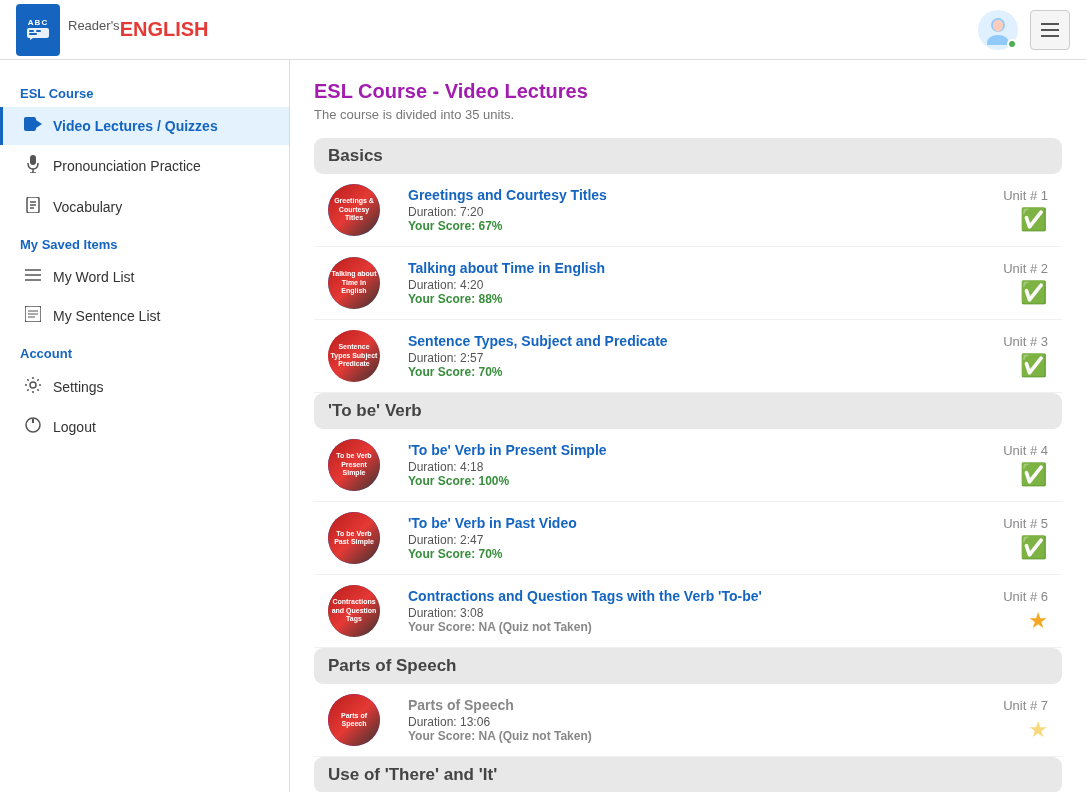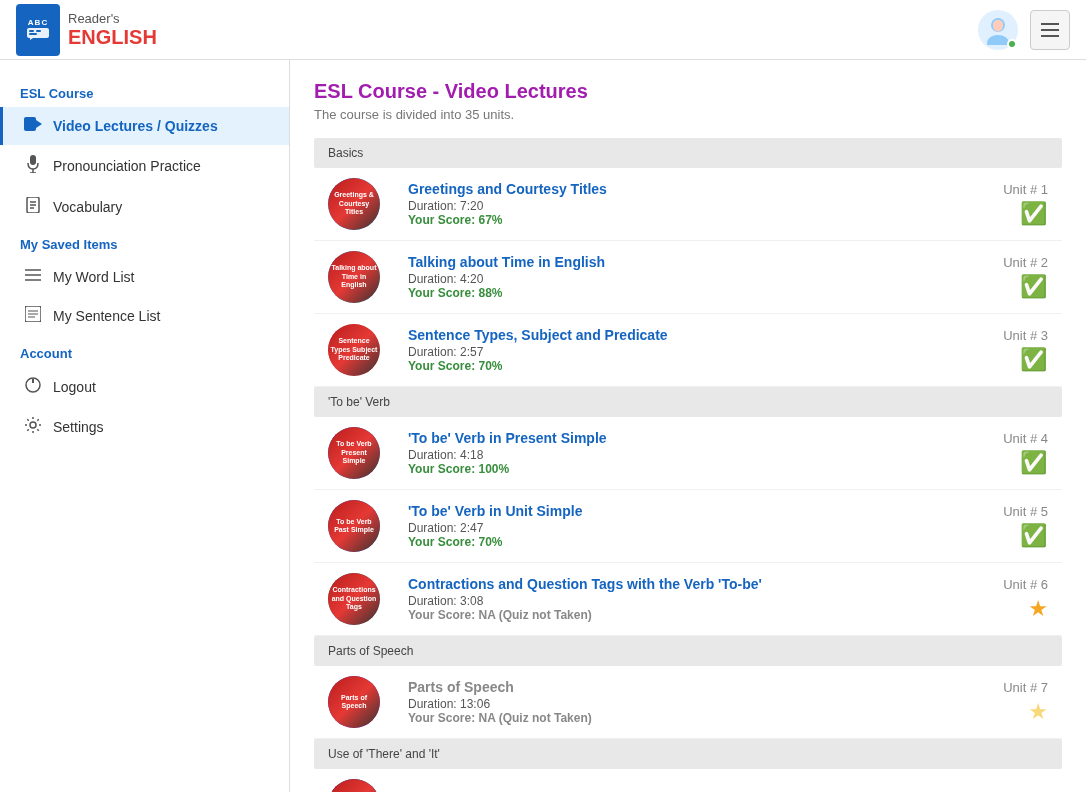--- a/index.html
+++ b/index.html
@@ -28,21 +28,21 @@
       display: flex;
       align-items: center;
       justify-content: center;
       color: white;
       font-size: 10px;
       font-weight: bold;
       flex-direction: column;
     }
     .logo-text {
       display: flex;
-      flex-direction: column;
+      flex-direction: row;
     }
     .logo-text .readers { font-size: 13px; color: #555; }
     .logo-text .english { font-size: 20px; font-weight: bold; color: #e53935; }
     .header-right {
       display: flex;
       align-items: center;
       gap: 12px;
     }
     .avatar-wrap {
       position: relative;
@@ -146,25 +146,25 @@
       font-size: 13px;
       color: #777;
       margin-top: 4px;
       margin-bottom: 16px;
     }
 
     
     .section-header {
       background: #e8e8e8;
       padding: 8px 14px;
-      font-size: 12px;
-      font-weight: normal;
+      font-size: 17px;
+      font-weight: bold;
       color: #444;
       margin-bottom: 0;
-      border-radius: 2px;
+      border-radius: 9px;
     }
 
     
     .unit-row {
       display: flex;
       align-items: center;
       padding: 10px 14px;
       border-bottom: 1px solid #f0f0f0;
       cursor: pointer;
       gap: 28px;
@@ -351,35 +351,35 @@
           </svg>
       </span>
       <span>My Sentence List</span>
     </div>
 
     <div class="sidebar-section-label">Account</div>
 
     <div class="sidebar-item">
       <span class="icon">
         <svg width="16" height="16" viewBox="0 0 16 16">
+            <circle cx="8" cy="8" r="3" fill="none" stroke="#555" stroke-width="1.5"></circle>
+            <path d="M8 0 L8 2 M8 14 L8 16 M0 8 L2 8 M14 8 L16 8 M2.3 2.3 L3.7 3.7 M12.3 12.3 L13.7 13.7 M13.7 2.3 L12.3 3.7 M3.7 12.3 L2.3 13.7" stroke="#555" stroke-width="1.5"></path>
+          </svg>
+      </span>
+      <span>Settings</span>
+    </div>
+
+    <div class="sidebar-item">
+      <span class="icon">
+        <svg width="16" height="16" viewBox="0 0 16 16">
             <circle cx="8" cy="8" r="7" fill="none" stroke="#555" stroke-width="1.5"></circle>
             <line x1="8" y1="2" x2="8" y2="6" stroke="#555" stroke-width="2"></line>
           </svg>
       </span>
       <span>Logout</span>
-    </div>
-
-    <div class="sidebar-item">
-      <span class="icon">
-        <svg width="16" height="16" viewBox="0 0 16 16">
-            <circle cx="8" cy="8" r="3" fill="none" stroke="#555" stroke-width="1.5"></circle>
-            <path d="M8 0 L8 2 M8 14 L8 16 M0 8 L2 8 M14 8 L16 8 M2.3 2.3 L3.7 3.7 M12.3 12.3 L13.7 13.7 M13.7 2.3 L12.3 3.7 M3.7 12.3 L2.3 13.7" stroke="#555" stroke-width="1.5"></path>
-          </svg>
-      </span>
-      <span>Settings</span>
     </div>
 
   </nav>
 
   <main class="main">
     <h1 class="page-title">ESL Course - Video Lectures</h1>
     <p class="page-subtitle">The course is divided into 35 units.</p>
 
     <div class="section-header">Basics</div>
 
@@ -453,21 +453,21 @@
       </div>
     </div>
 
     <div class="unit-row">
       <div class="unit-thumb thumb-bg-5">
         <div class="unit-thumb-inner">
           <span class="unit-thumb-label">To be Verb Past Simple</span>
         </div>
       </div>
       <div class="unit-info">
-        <div class="unit-title">'To be' Verb in Unit Simple</div>
+        <div class="unit-title">'To be' Verb in Past Video</div>
         <div class="unit-duration">Duration: 2:47</div>
         <div class="unit-score green">Your Score: 70%</div>
       </div>
       <div class="unit-right">
         <span class="unit-num">Unit # 5</span>
         <span class="check-icon">✅</span>
       </div>
     </div>
 
     <div class="unit-row">

